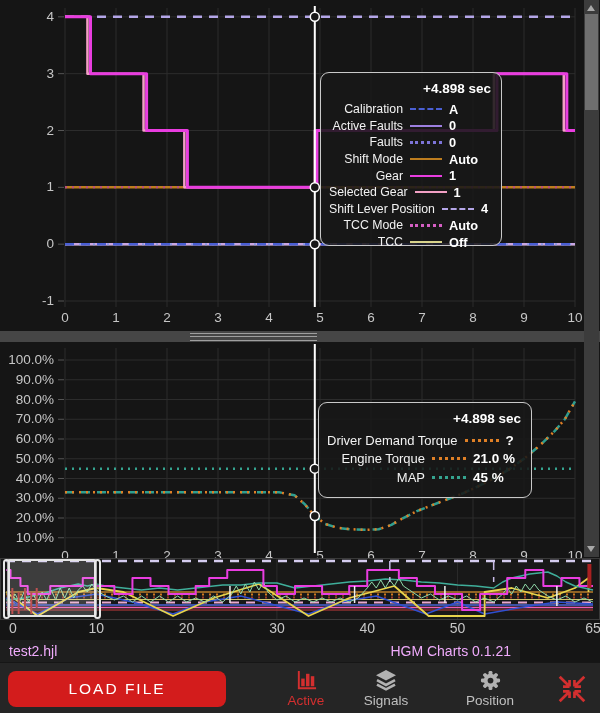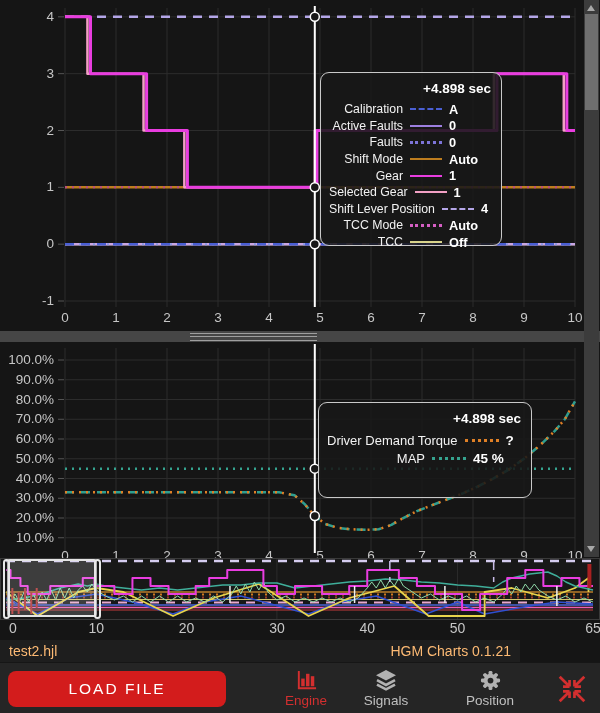--- a/index.html
+++ b/index.html
@@ -39,21 +39,21 @@
   .scroll-arrow{position:absolute;left:3px;width:0;height:0;border-left:4.5px solid transparent;border-right:4.5px solid transparent;}
   #vscroll-up{top:5px;border-bottom:6px solid #a8a8a8;}
   #vscroll-down{top:546px;border-top:6px solid #a8a8a8;}
   
   #brush{position:absolute;left:7px;top:1px;width:91px;height:58px;border:2px solid #e4e4e4;
      border-radius:3px;background:rgba(255,255,255,0.16);box-sizing:border-box;z-index:5;}
   .brush-handle{position:absolute;top:-2px;width:7px;height:60px;border:2px solid #e8e8e8;
      border-radius:4px;background:rgba(20,20,20,0.25);box-sizing:border-box;}
   #brush-handle-left{left:-6px;} #brush-handle-right{right:-6px;}
   
-  #statusbar{left:0;top:640px;width:520px;height:22px;background:#1e1e1e;color:#fdba74;font-size:14px;}
+  #statusbar{left:0;top:640px;width:520px;height:22px;background:#1e1e1e;color:#f0abfc;font-size:14px;}
   #status-file{position:absolute;left:9px;top:3px;}
   #status-version{position:absolute;right:9px;top:3px;}
   #toolbar{left:0;top:662px;width:600px;height:51px;background:#252525;border-top:1px solid #161616;}
   #load-file-btn{position:absolute;left:8px;top:8px;width:218px;height:36px;background:#d31c1c;
      border:none;border-radius:8px;color:#fff;font-size:15.5px;letter-spacing:2px;
      font-family:"Liberation Sans",sans-serif;cursor:pointer;}
   .tab{position:absolute;top:3px;width:76px;height:46px;text-align:center;cursor:pointer;}
   .tab .ticon{height:26px;display:flex;align-items:flex-end;justify-content:center;}
   .tab .tlabel{font-size:13.5px;margin-top:1px;color:#c0c0c0;}
   .tab.active .tlabel{color:#d32f2f;}
@@ -241,20 +241,25 @@
 </div>
 <div id="tooltip2" class="tooltip" style="left:318px;top:402px;width:214px;height:96px;">
   <div class="tt-title">+4.898 sec</div>
   <div class="tt-rows">
         <div class="tt-row">
           <span class="tt-label">Driver Demand Torque</span>
           <span class="tt-sample" style="border-top: 3px dotted rgb(224, 128, 38);"></span>
           <span class="tt-value">?</span>
         </div>
         <div class="tt-row">
+          <span class="tt-label">Engine Torque</span>
+          <span class="tt-sample" style="border-top: 3px dotted rgb(224, 128, 38);"></span>
+          <span class="tt-value">21.0 %</span>
+        </div>
+        <div class="tt-row">
           <span class="tt-label">MAP</span>
           <span class="tt-sample" style="border-top: 3px dotted rgb(53, 163, 143);"></span>
           <span class="tt-value">45 %</span>
         </div>
       </div>
 </div>
 
 <div id="vscroll" class="abs">
   <div id="vscroll-up" class="scroll-arrow"></div>
   <div id="vscroll-thumb"></div>
@@ -317,21 +322,21 @@
 
   <div id="tab-charts" class="tab active">
     <div class="ticon">
       <svg width="23" height="23" viewBox="0 0 24 24">
         <path d="M4 2 V20 H22" stroke="#d32f2f" stroke-width="2" fill="none"></path>
         <rect x="6.5" y="10" width="3.6" height="8" fill="#d32f2f"></rect>
         <rect x="11.5" y="5" width="3.6" height="13" fill="#d32f2f"></rect>
         <rect x="16.5" y="7.5" width="3.6" height="10.5" fill="#d32f2f"></rect>
       </svg>
     </div>
-    <div class="tlabel">Engine</div>
+    <div class="tlabel">Active</div>
   </div>
 
   <div id="tab-signals" class="tab">
     <div class="ticon">
       <svg width="24" height="24" viewBox="0 0 24 24">
         <path d="M12 2 L22 7.2 12 12.4 2 7.2 Z" fill="#b2b2b2"></path>
         <path d="M3 12.2 L12 17 21 12.2" stroke="#b2b2b2" stroke-width="2.6" fill="none"></path>
         <path d="M3 16.6 L12 21.4 21 16.6" stroke="#b2b2b2" stroke-width="2.6" fill="none"></path>
       </svg>
     </div>

